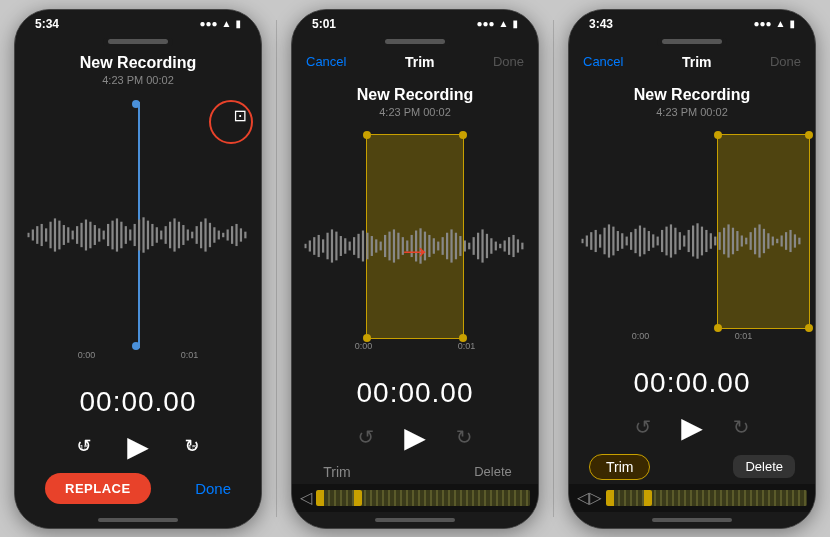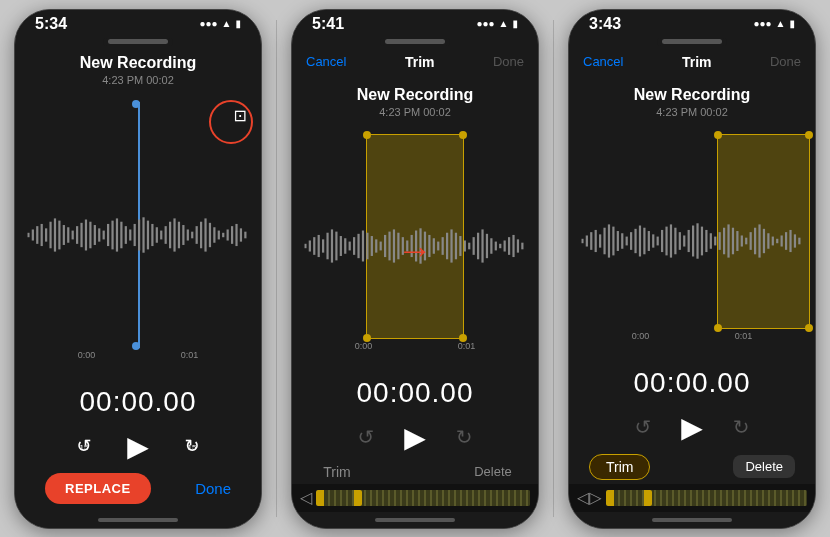--- a/index.html
+++ b/index.html
@@ -42,21 +42,21 @@
       height: 28px;
       background: #1a1a1a;
       display: flex;
       align-items: center;
       justify-content: space-between;
       padding: 0 20px;
       flex-shrink: 0;
     }
     .status-time {
       color: white;
-      font-size: 16px;
+      font-size: 12px;
       font-weight: 600;
     }
     .status-icons {
       display: flex;
       align-items: center;
       gap: 4px;
     }
     .status-icons span {
       color: white;
       font-size: 10px;
@@ -527,21 +527,21 @@
     </div>
   </div>
 </div>
 
 <div class="phone-divider"></div>
 
 <div class="phone-container">
   <div class="phone">
 
     <div class="status-bar">
-      <span class="status-time">5:41</span>
+      <span class="status-time">5:01</span>
       <div class="status-icons">
         <span>●●●</span>
         <span>▲</span>
         <span>▮</span>
       </div>
     </div>
 
     <div class="notch">
         <div class="notch-pill"></div>
       </div>

